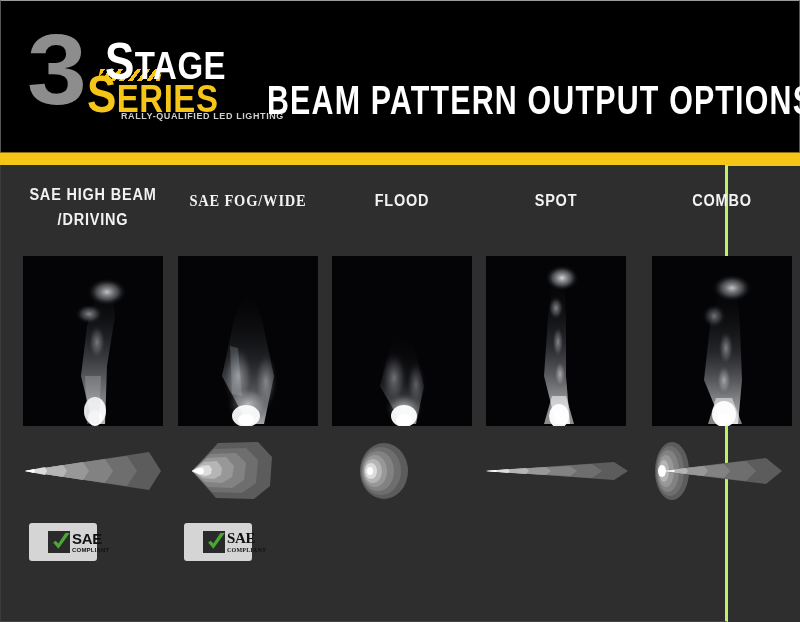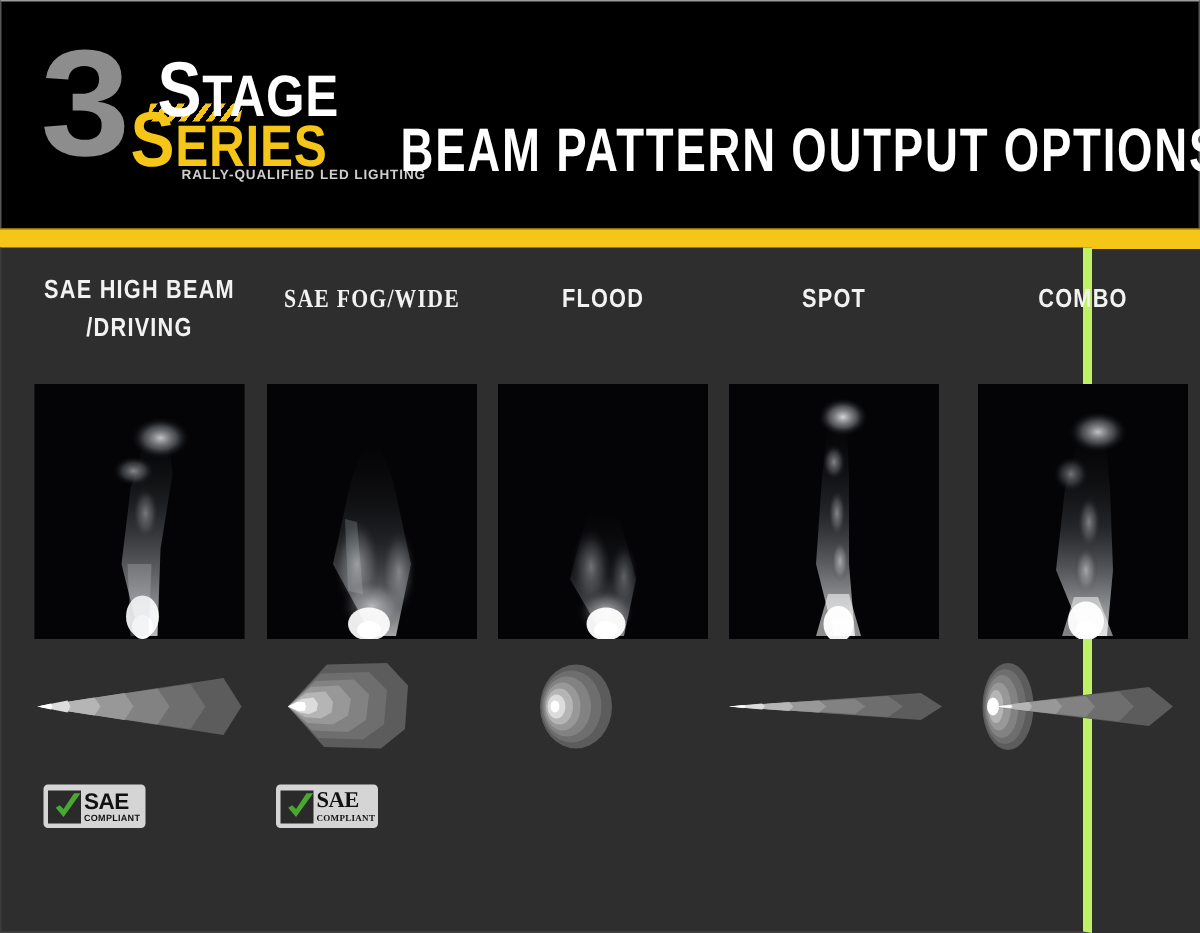--- a/index.html
+++ b/index.html
@@ -116,21 +116,21 @@
   }
 
   
   #body {
     position: absolute;
     left: 0; top: 165px;
     width: 728px;
     height: 457px;
     background: #2e2e2e;
     border-left: 1px solid #3c3c3c;
-    border-right: 6px solid #bef264;
+    border-right: 3px solid #bef264;
     border-bottom: 1px solid #454545;
     box-sizing: border-box;
   }
 
   .col {
     position: absolute;
     top: 0;
     width: 140px;
     height: 457px;
   }
@@ -171,21 +171,21 @@
 
   .sae-badge {
     position: absolute;
     left: 6px;
     top: 358px;
     width: 68px;
     height: 29px;
     background: #d5d5d5;
     border-radius: 3px;
     box-sizing: border-box;
-    padding: 3px;
+    padding: 19px;
     display: flex;
     align-items: center;
   }
   .sae-box {
     width: 22px; height: 22px;
     background: #2a2a2a;
     position: relative;
     flex: 0 0 auto;
   }
   .sae-check {

